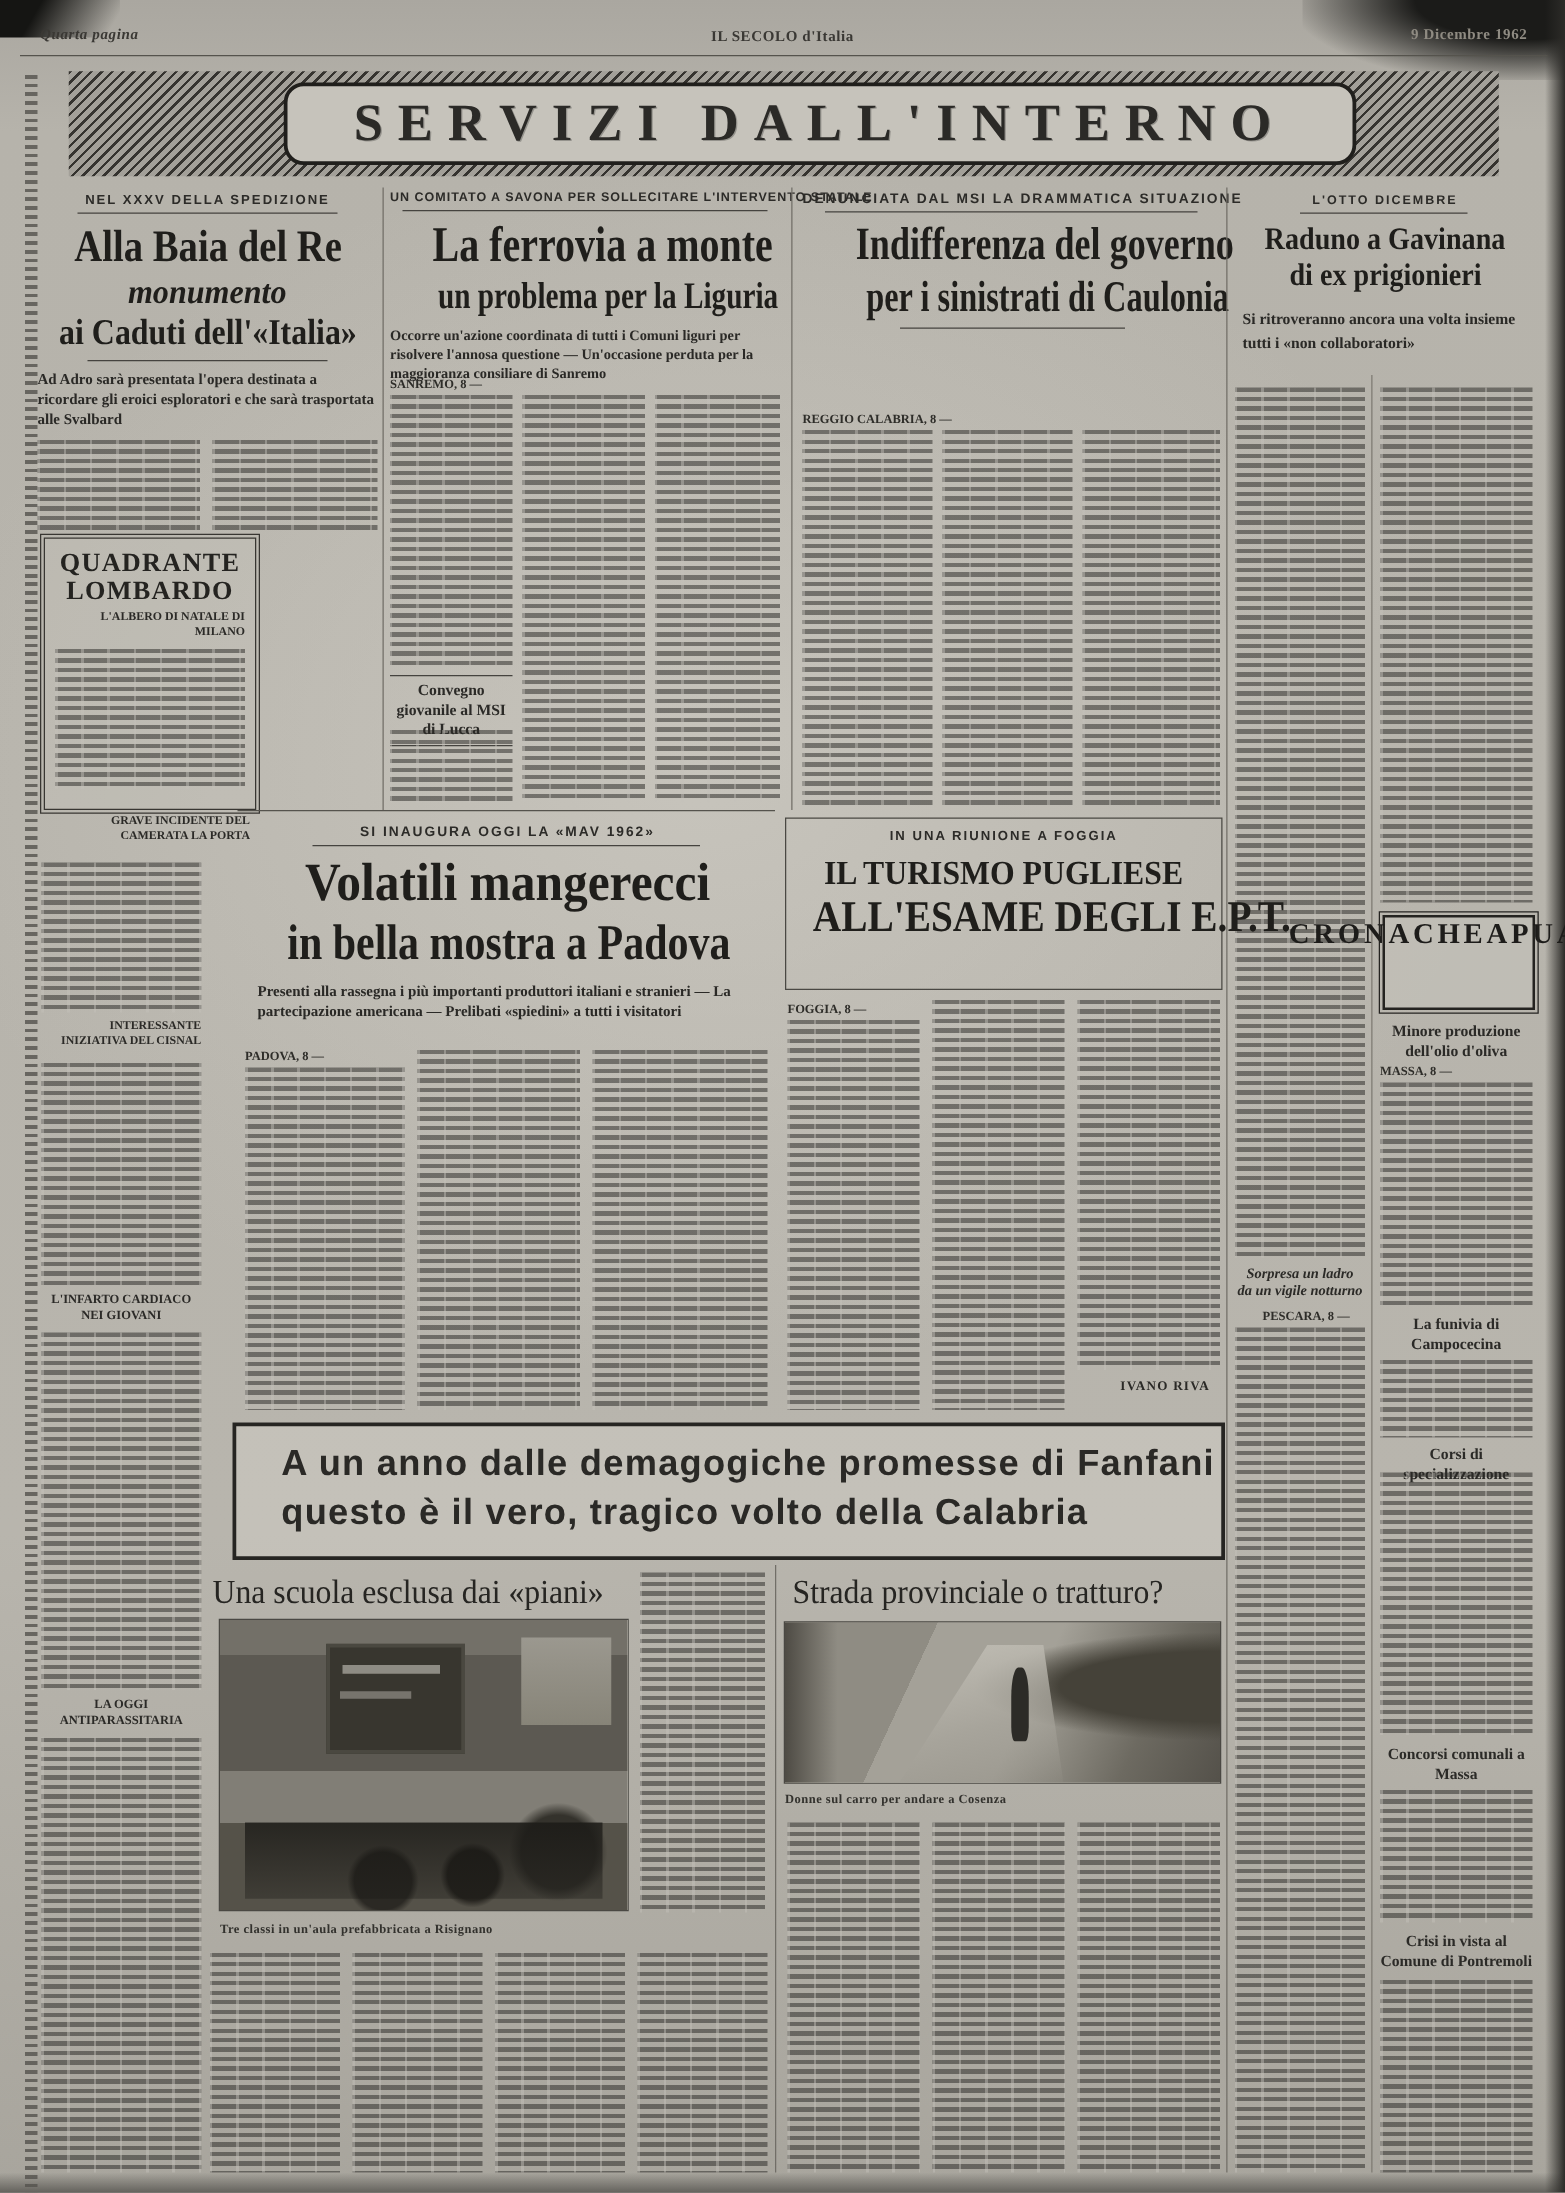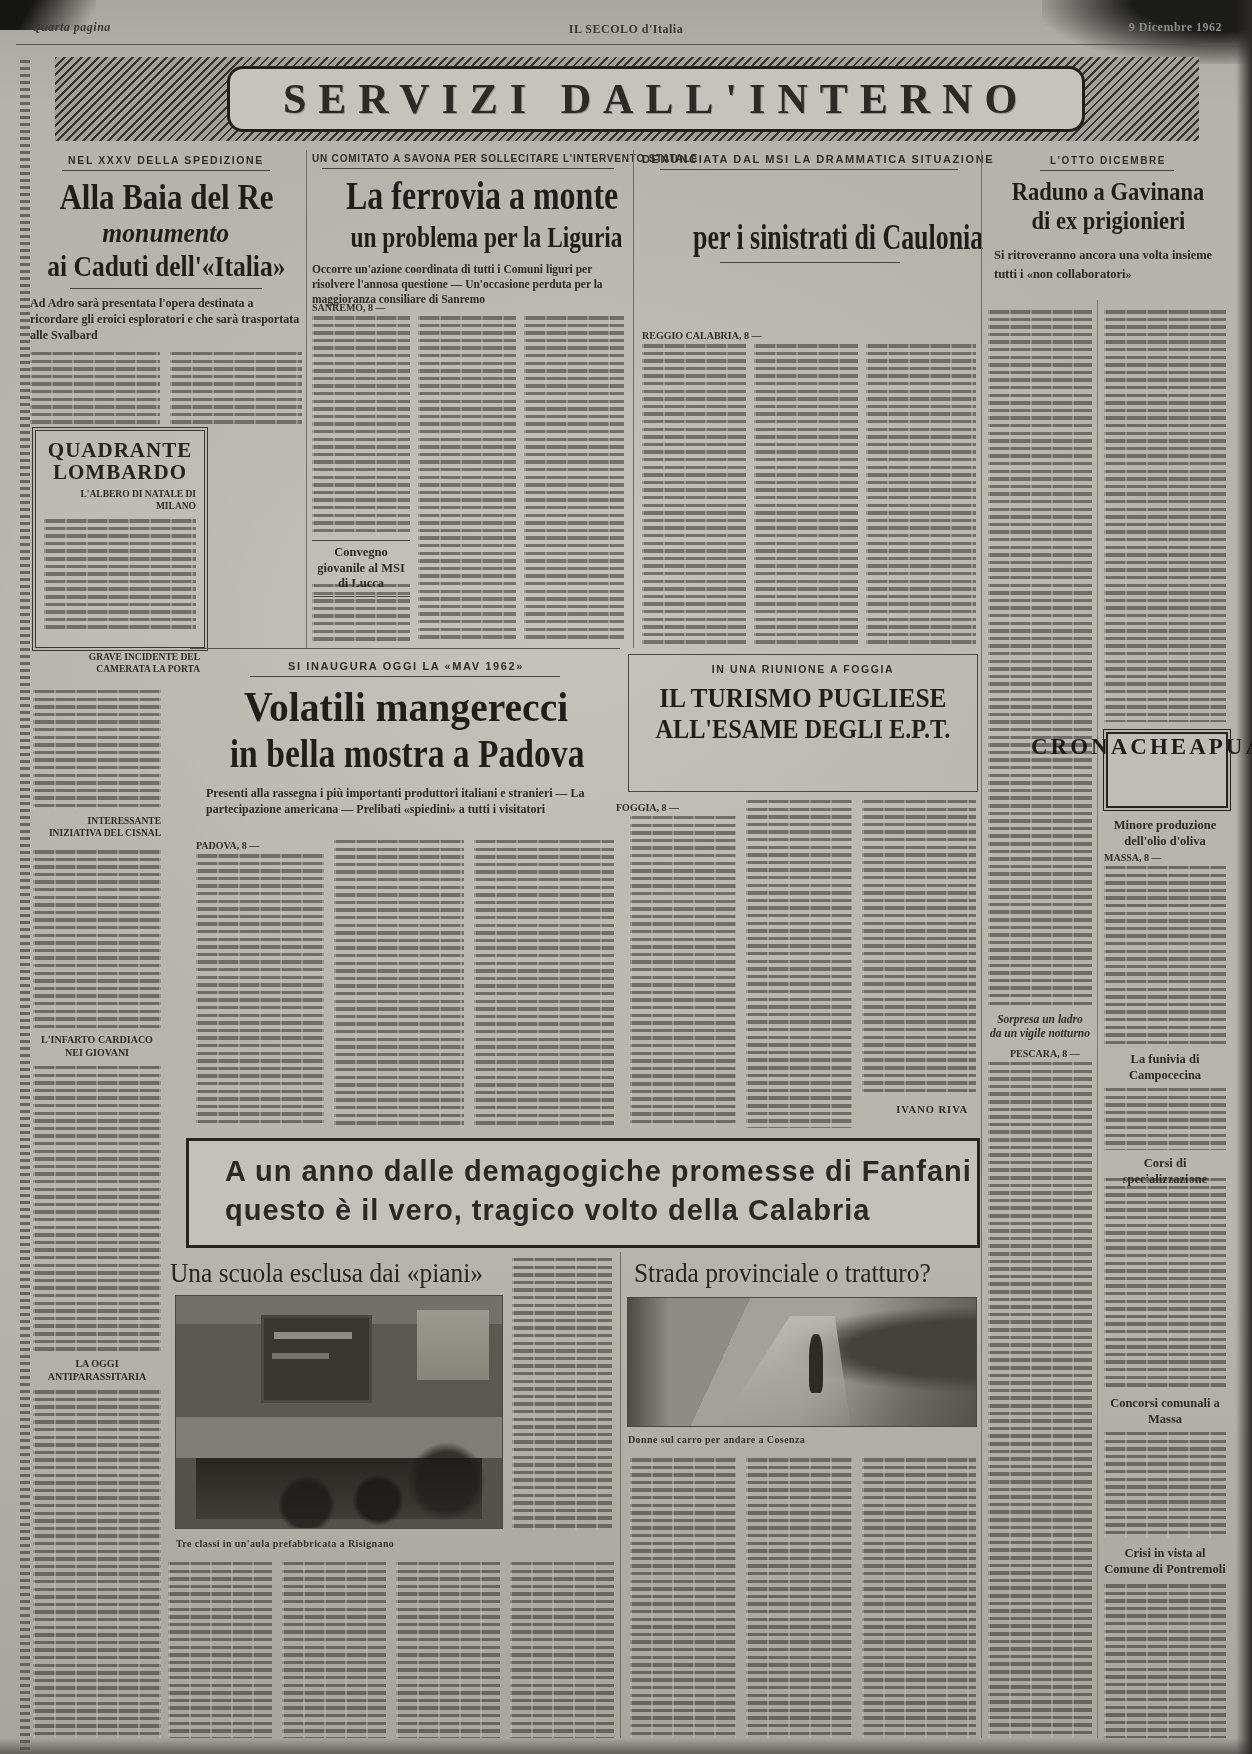--- a/index.html
+++ b/index.html
@@ -112,20 +112,21 @@
   <div class="abs greek" style="left:312px;top:316px;width:98px;height:216px;"></div>
   <div class="abs smallhead" style="left:312px;top:540px;width:98px;border-top:1px solid #45433f;border-bottom:1px solid #45433f;padding:4px 0;">Convegno giovanile al MSI di Lucca</div>
   <div class="abs greek" style="left:312px;top:584px;width:98px;height:58px;"></div>
   <div class="abs greek" style="left:418px;top:316px;width:98px;height:326px;"></div>
   <div class="abs greek" style="left:524px;top:316px;width:100px;height:326px;"></div>
 
   <div class="abs vrule" style="left:633px;top:150px;height:498px;"></div>
 
   <div class="abs kicker" style="left:642px;top:153px;width:334px;">DENUNCIATA DAL MSI LA DRAMMATICA SITUAZIONE</div>
   <div class="abs krule" style="left:660px;top:169px;width:298px;"></div>
+  <div class="abs hl" style="left:642px;top:174px;width:334px;font-size:37px;"><span class="sqz" style="--sx:.78;">Indifferenza del governo</span></div>
   <div class="abs hl" style="left:642px;top:218px;width:334px;font-size:35px;"><span class="sqz" style="--sx:.74;">per i sinistrati di Caulonia</span></div>
   <div class="abs krule" style="left:720px;top:262px;width:180px;"></div>
   <div class="abs dateline" style="left:642px;top:330px;">REGGIO CALABRIA, 8 —</div>
   <div class="abs greek" style="left:642px;top:344px;width:104px;height:300px;"></div>
   <div class="abs greek" style="left:754px;top:344px;width:104px;height:300px;"></div>
   <div class="abs greek" style="left:866px;top:344px;width:110px;height:300px;"></div>
 
   <div class="abs vrule" style="left:981px;top:150px;height:1588px;"></div>
 
   <div class="abs kicker" style="left:988px;top:155px;width:240px;font-size:10px;">L'OTTO DICEMBRE</div>
@@ -166,23 +167,23 @@
   <div class="abs hl" style="left:196px;top:730px;width:420px;font-size:40px;"><span class="sqz" style="--sx:.84;">in bella mostra a Padova</span></div>
   <div class="abs subhead" style="left:206px;top:786px;width:400px;text-align:left;">Presenti alla rassegna i più importanti produttori italiani e stranieri — La partecipazione americana — Prelibati «spiedini» a tutti i visitatori</div>
   <div class="abs dateline" style="left:196px;top:840px;">PADOVA, 8 —</div>
   <div class="abs greek" style="left:196px;top:854px;width:128px;height:274px;"></div>
   <div class="abs greek" style="left:334px;top:840px;width:130px;height:288px;"></div>
   <div class="abs greek" style="left:474px;top:840px;width:140px;height:288px;"></div>
 
   <div class="abs" style="left:628px;top:654px;width:348px;height:136px;border:1px solid #4a4843;">
     <div class="kicker" style="margin-top:8px;font-size:10.5px;">IN  UNA  RIUNIONE  A  FOGGIA</div>
     <div class="hl" style="font-size:27px;margin-top:8px;"><span class="sqz" style="--sx:.94;">IL TURISMO PUGLIESE</span></div>
-    <div class="hl" style="font-size:27px;"><span class="sqz" style="--sx:.9;">ALL'ESAME DEGLI E.P.T.</span></div>
-  </div>
-  <div class="abs dateline" style="left:616px;top:802px;">FOGGIA, 8 —</div>
+    <div class="hl" style="font-size:35px;"><span class="sqz" style="--sx:.9;">ALL'ESAME DEGLI E.P.T.</span></div>
+  </div>
+  <div class="abs dateline" style="left:630px;top:802px;">FOGGIA, 8 —</div>
   <div class="abs greek" style="left:630px;top:816px;width:106px;height:312px;"></div>
   <div class="abs greek" style="left:746px;top:800px;width:106px;height:328px;"></div>
   <div class="abs greek" style="left:862px;top:800px;width:114px;height:296px;"></div>
   <div class="abs byline" style="left:862px;top:1104px;width:106px;">IVANO RIVA</div>
 
   <div class="abs fbox" style="left:186px;top:1138px;width:788px;height:104px;">
     <div class="ftext" style="margin:14px 0 0 36px;">A un anno dalle demagogiche promesse di Fanfani</div>
     <div class="ftext" style="margin:6px 0 0 36px;">questo è il vero, tragico volto della Calabria</div>
   </div>
 

